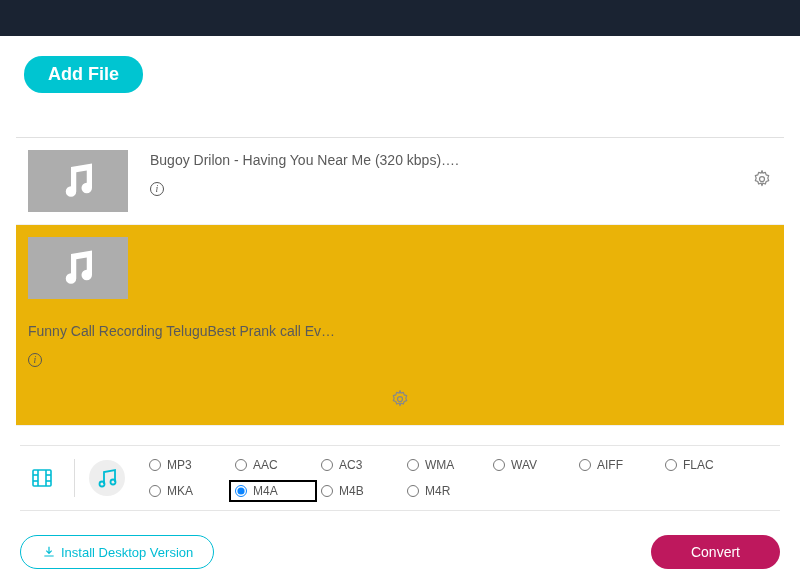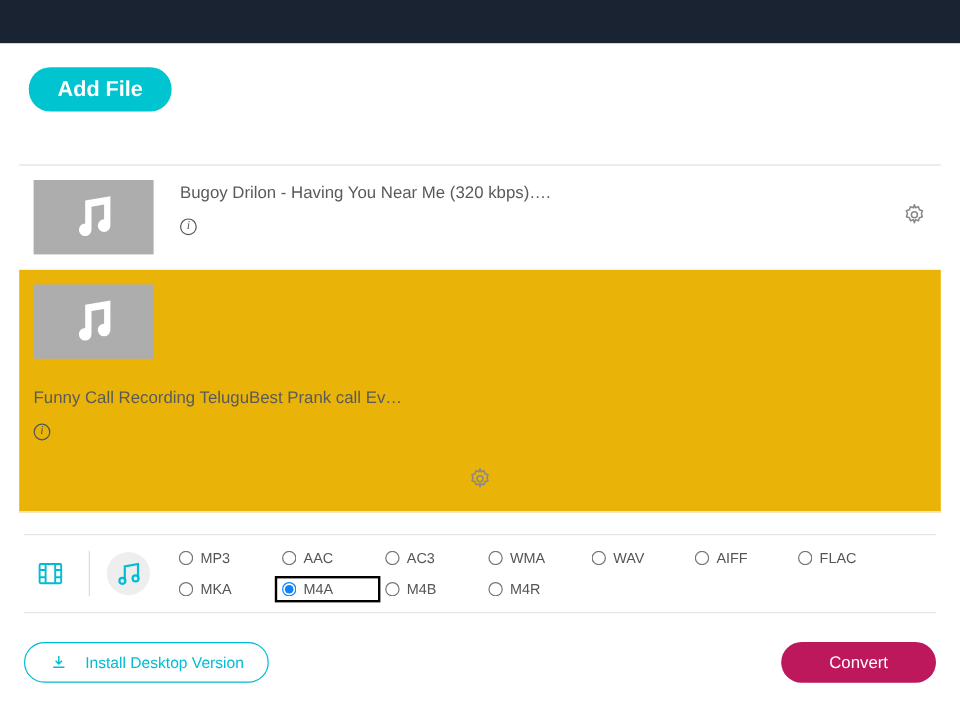--- a/index.html
+++ b/index.html
@@ -92,21 +92,21 @@
   left: 20px; right: 20px; bottom: 16px;
   display: flex; justify-content: space-between; align-items: center;
 }
 .install-btn {
   border: 1px solid #00bcd4;
   background: #fff;
   color: #00bcd4;
   border-radius: 18px;
   padding: 8px 20px;
   font-size: 13px;
-  display: inline-flex; align-items: center; gap: 14px;
+  display: inline-flex; align-items: center; gap: 4px;
   cursor: pointer;
 }
 .install-btn svg { width: 16px; height: 16px; stroke: #00bcd4; fill: none; }
 
 .convert-btn {
   background: #be185d;
   color: #fff;
   border: none;
   border-radius: 18px;
   padding: 9px 40px;

